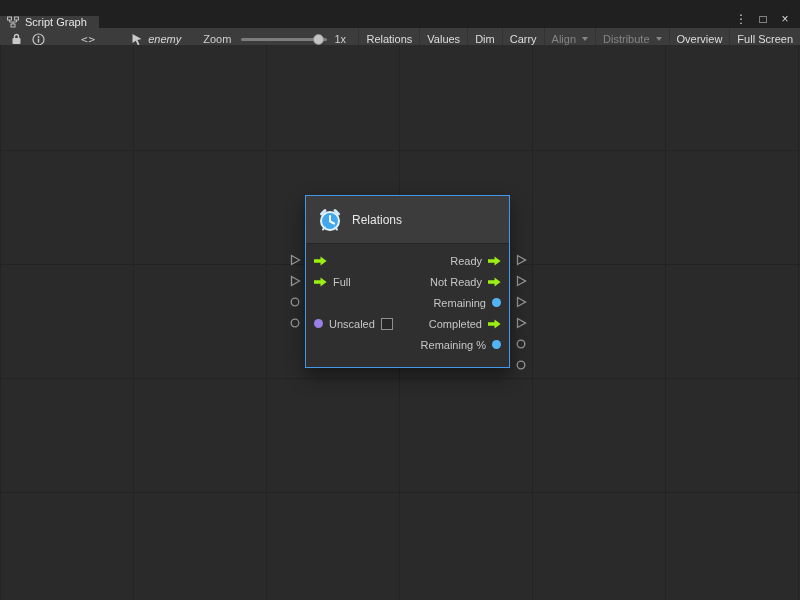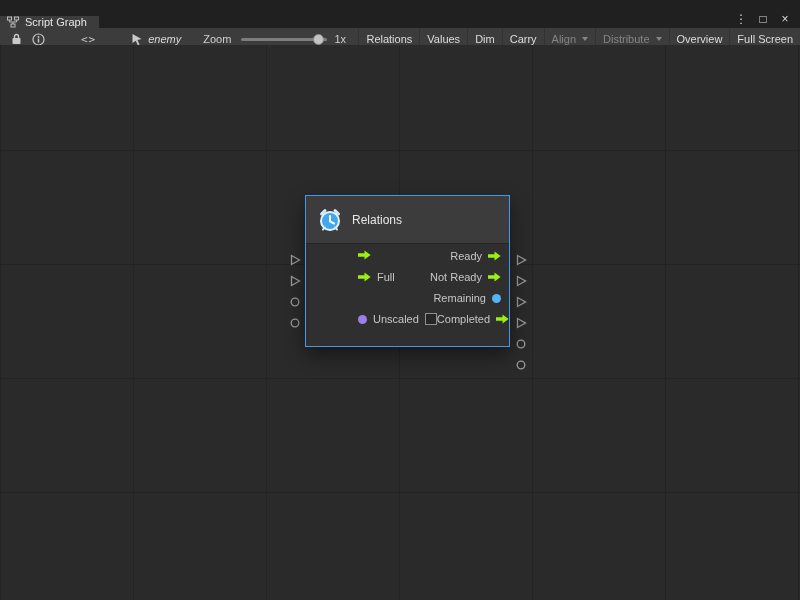--- a/index.html
+++ b/index.html
@@ -40,21 +40,21 @@
               linear-gradient(to bottom, #232323 1px, transparent 1px);
             background-size:133px 114px; background-position:0 -9px; }
 
   
   .node { position:absolute; left:305px; top:195px; width:205px; background:#2f2f2f;
           border:1px solid #4398ec; box-shadow:0 8px 18px rgba(0,0,0,.45); }
   .node-header { height:48px; background:#3c3c3c; display:flex; align-items:center; gap:9px;
                  padding:0 11px; border-bottom:1px solid #252525; }
   .node-title { font-size:12px; color:#e8e8e8; }
   .node-body { padding:6px 0 12px; }
-  .port-row { height:21px; display:flex; align-items:flex-start; padding:0 8px;margin-left:44px; }
+  .port-row { height:21px; display:flex; align-items:center; padding:0 8px; }
   .p-left  { display:flex; align-items:center; gap:6px; }
   .p-right { margin-left:auto; display:flex; align-items:center; gap:6px; }
   .port-label { color:#c6c6c6; font-size:11px; }
   .dot { width:9px; height:9px; border-radius:50%; }
   .dot.blue { background:#53b4f5; }
   .dot.purple { background:#9a7fe8; }
   .duration-input { width:16px; height:15px; background:#262626; border:1px solid #9a9a9a;
                     color:#eee; font-size:10px; text-align:center; font-family:"Liberation Sans",sans-serif; }
   .checkbox { width:12px; height:12px; background:#262626; border:1px solid #8f8f8f; }
 
@@ -258,16 +258,22 @@
           <span class="checkbox"></span>
         </div>
         <div class="p-right">
           <span class="port-label">Completed</span>
           <svg width="13" height="10" viewBox="0 0 13 10">
               <path d="M0 3.2 H6.5 V0.4 L12.6 5 L6.5 9.6 V6.8 H0 Z" fill="#9bef15"></path>
             </svg>
         </div>
       </div>
 
+      <div class="port-row">
+        <div class="p-right">
+          <span class="port-label">Remaining %</span>
+          <span class="dot blue"></span>
+        </div>
+      </div>
 
     </div>
   </div>
 </div>
 
 </body></html>

